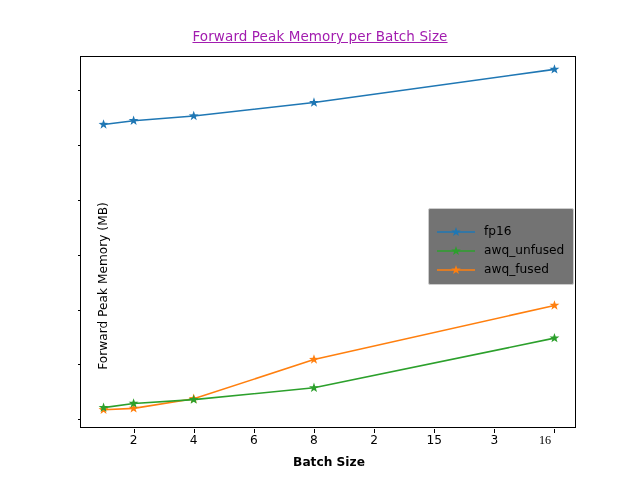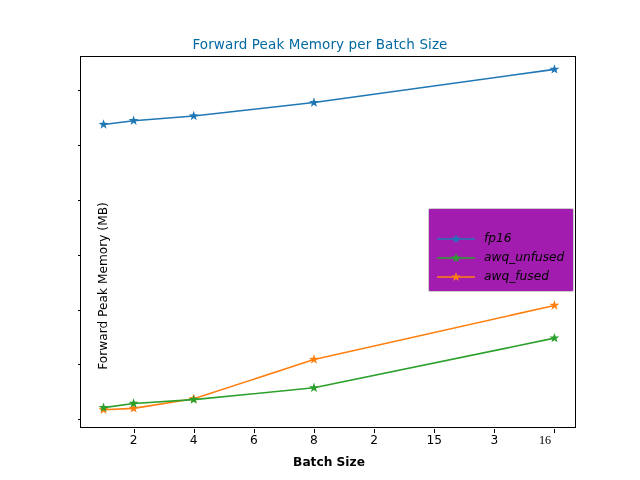--- a/index.html
+++ b/index.html
@@ -16,26 +16,27 @@
   }
   #figure {
     position: relative;
     width: 640px;
     height: 480px;
     background: #ffffff;
   }
   #chart-title {
     position: absolute;
     left: 0;
-    top: 36px;
+    top: 28px;
     width: 640px;
     text-align: center;
     font-size: 13.5px;
-    color: #0369a1;
+    color: #a21caf;
     letter-spacing: 0.1px;
+    text-decoration: underline;
   }
   
   #plot-area {
     position: absolute;
     left: 80px;
     top: 56px;
     width: 496px;
     height: 372px;
     box-sizing: border-box;
     border: 1.1px solid #000000;
@@ -94,23 +95,22 @@
     border-left: 1.1px solid #000000;
   }
   
   #legend {
     position: absolute;
     left: 347px;
     top: 151px;
     box-sizing: border-box;
     border: 0.8px solid #cccccc;
     border-radius: 2px;
-    background: #a21caf;
-    padding: 19px 9px 6px 7px;
-    font-style: italic;
+    background: #737373;
+    padding: 12px 9px 6px 7px;
   }
   .legend-entry {
     display: flex;
     align-items: center;
     height: 19px;
   }
   .legend-sample {
     width: 40px;
     height: 14px;
     margin-right: 8px;

